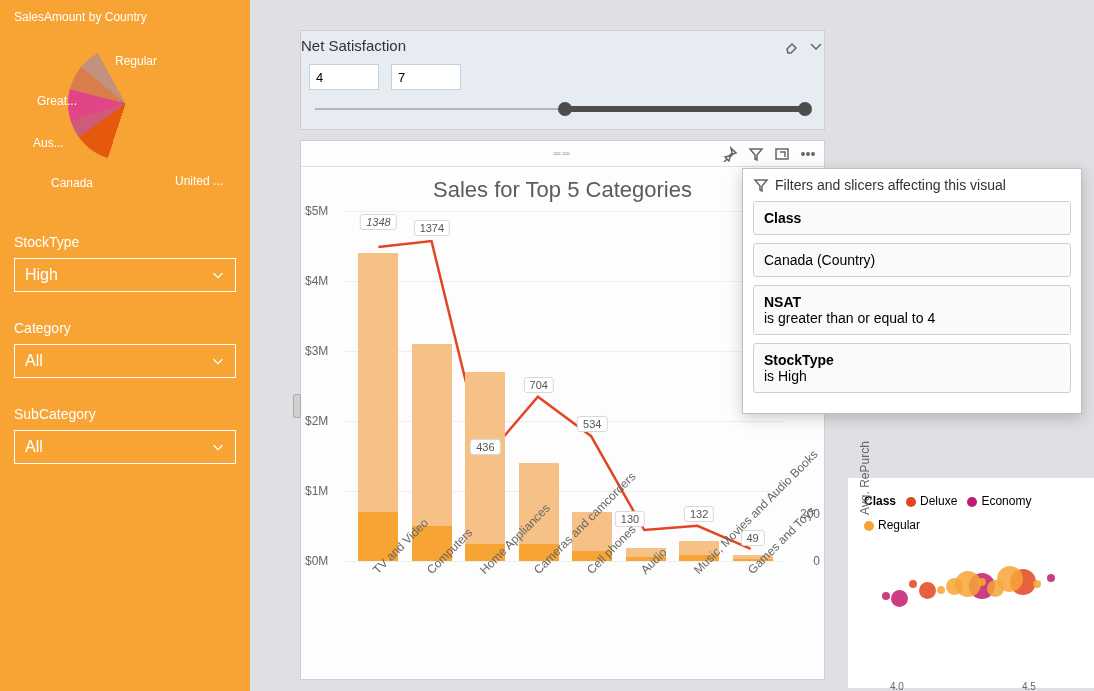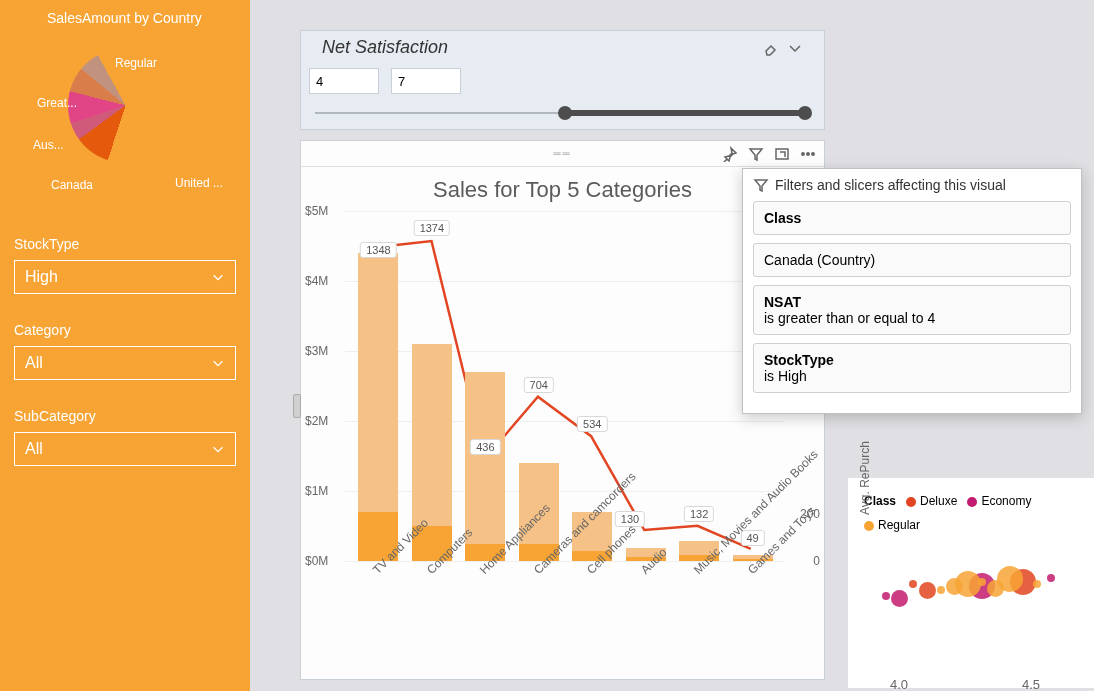--- a/index.html
+++ b/index.html
@@ -1,35 +1,35 @@
 <!DOCTYPE html>
 <html><head>
 <meta charset="utf-8">
 <style>
   * { box-sizing: border-box; margin: 0; padding: 0; font-family: "Segoe UI", Arial, sans-serif; }
   body { background: #e0e0e4; width: 1094px; height: 691px; overflow: hidden; position: relative; }
 
   
   .sidebar { position: absolute; left: 0; top: 0; width: 250px; height: 691px; background: #f7a435; color: #fff; padding: 10px 14px; }
   .pie-card { }
-  .pie-title { font-size: 14px; margin-bottom: 6px; font-weight: 400; margin-left: 33px; }
+  .pie-title { font-size: 12px; margin-bottom: 6px; font-weight: 400; }
   .pie-wrap { position: relative; width: 160px; height: 160px; margin: 0 auto; }
   .pie { width: 115px; height: 115px; border-radius: 50%; margin: 22px auto;
          background: conic-gradient(#f7a435 0 55%, #e4590b 55% 65%, #d05a7a 65% 70%, #e24585 70% 79%, #d97e4b 79% 86%, #c1927d 86% 92%, #f7a435 92% 100%); }
   .pl { position: absolute; font-size: 12px; color: #fff; }
 
   .slicer-group { margin-top: 28px; }
   .slicer-label { font-size: 14px; margin-bottom: 8px; }
   .slicer-sel { border: 1px solid #fff; height: 34px; display: flex; align-items: center; justify-content: space-between; padding: 0 10px; font-size: 16px; cursor: pointer; }
   .chev { width: 14px; height: 14px; }
   .chev svg { stroke: #fff; }
 
   
   .satcard { position: absolute; left: 300px; top: 30px; width: 525px; height: 100px; background: #e6ecf2; border: 1px solid #c9d0d7; }
-  .satcard-head { display: flex; justify-content: space-between; align-items: center; padding: 6px 21px; font-size: 18px; color: #333; font-style: italic; }
+  .satcard-head { display: flex; justify-content: space-between; align-items: center; padding: 6px 0; font-size: 15px; color: #333; }
   .satcard-icons { display: flex; gap: 8px; color: #666; }
   .satcard-body { display: flex; gap: 12px; padding: 4px 8px 8px 8px; align-items: center; }
   .satbox { width: 70px; height: 26px; border: 1px solid #c9d0d7; background: #fff; font-size: 13px; padding: 3px 6px; }
   .satslider { position: relative; height: 18px; margin: 2px 14px 6px 14px; }
   .sattrack { position: absolute; left: 0; right: 0; top: 8px; height: 2px; background: #b0b7be; }
   .satactive { position: absolute; left: 50%; right: 0; top: 6px; height: 6px; background: #4d4d4d; }
   .satdot   { position: absolute; top: 2px; width: 14px; height: 14px; border-radius: 50%; background: #4d4d4d; }
 
   
   .mainchart { position: absolute; left: 300px; top: 140px; width: 525px; height: 540px; background: #fdfdfd; border: 1px solid #c9d0d7; }
@@ -60,21 +60,21 @@
   .filter-pop { position: absolute; left: 742px; top: 168px; width: 340px; background: #fff; border: 1px solid #c0c0c0; box-shadow: 0 4px 14px rgba(0,0,0,.2); padding: 8px 10px 12px 10px; }
   .filter-head { display:flex; align-items:center; gap:6px; font-size: 14px; color:#333; margin-bottom:8px;text-align:right; }
   .fcard { border: 1px solid #cfcfcf; border-radius: 3px; padding: 8px 10px; margin-bottom: 8px; font-size: 14px; background:#fafafa; }
   .fcard b { font-weight: 600; display:block; }
 
   
   .scattercard { position: absolute; left: 848px; top: 478px; width: 246px; height: 210px; background: #fff; }
   .scatlegend { font-size: 12px; padding: 16px 6px 4px 16px; display:flex; gap:10px; align-items:center; flex-wrap: wrap; }
   .scatplot { position: relative; width: 220px; height: 140px; margin-left: 24px; }
   .scy { position: absolute; left: 10px; top: 50px; transform: rotate(-90deg); transform-origin: left top; font-size: 12px; color:#666; width: 100px; text-align:center; }
-  .scx { position: absolute; bottom: -16px; font-size: 13px; color:#666; }
+  .scx { position: absolute; bottom: -16px; font-size: 10px; color:#666; }
   .bubble { position:absolute; border-radius:50%; opacity:.85; }
 
   .icon { width:16px; height:16px; display:inline-block; }
   .icon svg { width:100%; height:100%; stroke:#666; fill:none; stroke-width:1.5; }
 </style>
 </head>
 <body>
 
 <div class="sidebar">
   <div class="pie-card">
@@ -184,21 +184,21 @@
         <div class="y2lab" style="top: 303.333px;">200</div>
       </div>
     <div class="plot-inner" id="plot-inner">
       <svg class="linepath" id="lineseries" viewBox="0 0 441 350">
           <path d="M 33.44444444444444 35.4666666666667 L 86.88888888888889 29.399999999999977 L 140.33333333333331 248.26666666666665 L 193.77777777777777 185.73333333333335 L 247.22222222222223 225.4 L 300.6666666666667 319.6666666666667 L 354.1111111111111 315.4666666666667 L 407.55555555555554 338.56666666666666" stroke="#e24521" stroke-width="2.5" fill="none"></path>
         </svg>
     <div class="barcol" style="left: 13.4444px;">
           <div class="bar-a" style="height:308px"></div>
           <div class="bar-b" style="height:49.00000000000001px"></div>
         </div>
-        <div class="dlabel" style="left: 33.4444px; top: 47px;">1348</div>
+        <div class="dlabel" style="left: 33.4444px; top: 19px; font-style: italic;">1348</div>
         <div class="barcol" style="left: 66.8889px;">
           <div class="bar-a" style="height:217px"></div>
           <div class="bar-b" style="height:35px"></div>
         </div>
         <div class="dlabel" style="left: 86.8889px; top: 25.4px;">1374</div>
         <div class="barcol" style="left: 120.333px;">
           <div class="bar-a" style="height:189px"></div>
           <div class="bar-b" style="height:17.5px"></div>
         </div>
         <div class="dlabel" style="left: 140.333px; top: 244.267px;">436</div>

